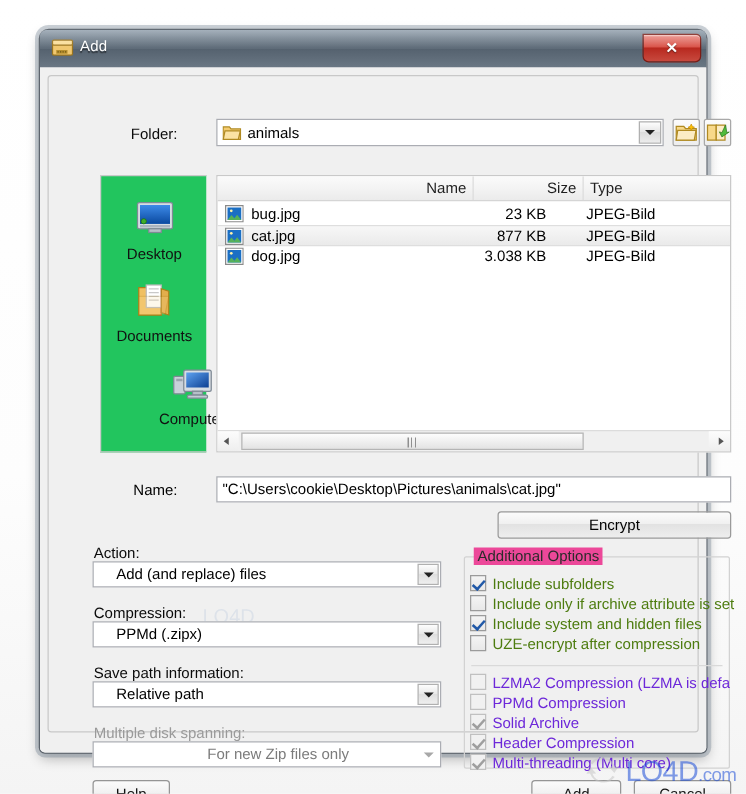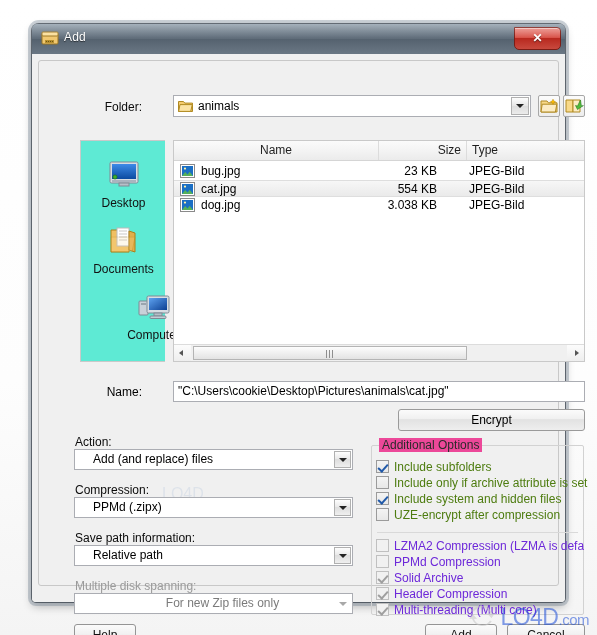--- a/index.html
+++ b/index.html
@@ -100,21 +100,21 @@
     background:linear-gradient(180deg,#fcfcfc,#ededed);
     border:1px solid #a8a8a8;border-radius:2px;
     box-sizing:border-box;cursor:pointer;
   }
   .toolbtn.newfolder{left:506px;}
   .toolbtn.upfolder{left:531px;}
 
   
   .places{
     position:absolute;left:48px;top:86px;width:85px;height:222px;
-    background:#5eead4;border:1px solid #c9c9c9;border-right:none;
+    background:#22c55e;border:1px solid #c9c9c9;border-right:none;
     box-sizing:border-box;
   }
   .place{
     position:absolute;left:0;width:85px;text-align:center;cursor:pointer;
   }
   .place .pl-ico{display:block;margin:0 auto 2px auto;}
   .place .pl-lab{font-size:12px;color:#111;}
   .place.p0{top:18px;}
   .place.p1{top:84px;}
   .place.p2{top:150px;padding-left:30px;}
@@ -130,21 +130,21 @@
     background:linear-gradient(180deg,#fbfbfb,#f2f2f2 60%,#ebebeb);
     border-bottom:1px solid #d5d5d5;
   }
   .lv-col{
     position:absolute;top:0;height:19px;line-height:19px;
     font-size:12px;color:#1f1f1f;
     border-right:1px solid #dcdcdc;
     box-sizing:border-box;padding:0 5px;
     cursor:pointer;
   }
-  .lv-col.c-name{left:0;width:205px;text-align:center;}
+  .lv-col.c-name{left:0;width:205px;text-align:right;}
   .lv-col.c-size{left:205px;width:88px;text-align:right;}
   .lv-col.c-type{left:293px;width:117px;text-align:left;border-right:none;}
 
   .lv-row{
     position:absolute;left:0;width:410px;height:17px;cursor:pointer;
   }
   .lv-row.sel{
     background:linear-gradient(180deg,#f7f7f7,#eaeaea);
     border-top:1px solid #dedede;border-bottom:1px solid #dedede;
     box-sizing:border-box;
@@ -446,21 +446,21 @@
       <div class="lv-row sel" style="top:39px">
         <span class="r-ico">
           <svg width="15" height="14" viewBox="0 0 15 14">
             <rect x="0.5" y="0.5" width="14" height="13" fill="#fff" stroke="#8a8a8a"></rect>
             <rect x="2" y="2" width="11" height="10" fill="#1b6fc4"></rect>
             <path d="M2 12l3.2-4 2.3 2.6 2.2-2.8L13 12z" fill="#55b15a"></path>
             <circle cx="5" cy="4.6" r="1.1" fill="#fff3a8"></circle>
           </svg>
         </span>
         <span class="r-name">cat.jpg</span>
-        <span class="r-size">554 KB</span>
+        <span class="r-size">877 KB</span>
         <span class="r-type">JPEG-Bild</span>
       </div>
 
       <div class="lv-row" style="top:56px">
         <span class="r-ico">
           <svg width="15" height="14" viewBox="0 0 15 14">
             <rect x="0.5" y="0.5" width="14" height="13" fill="#fff" stroke="#8a8a8a"></rect>
             <rect x="2" y="2" width="11" height="10" fill="#1b6fc4"></rect>
             <path d="M2 12l3.2-4 2.3 2.6 2.2-2.8L13 12z" fill="#55b15a"></path>
             <circle cx="5" cy="4.6" r="1.1" fill="#fff3a8"></circle>

